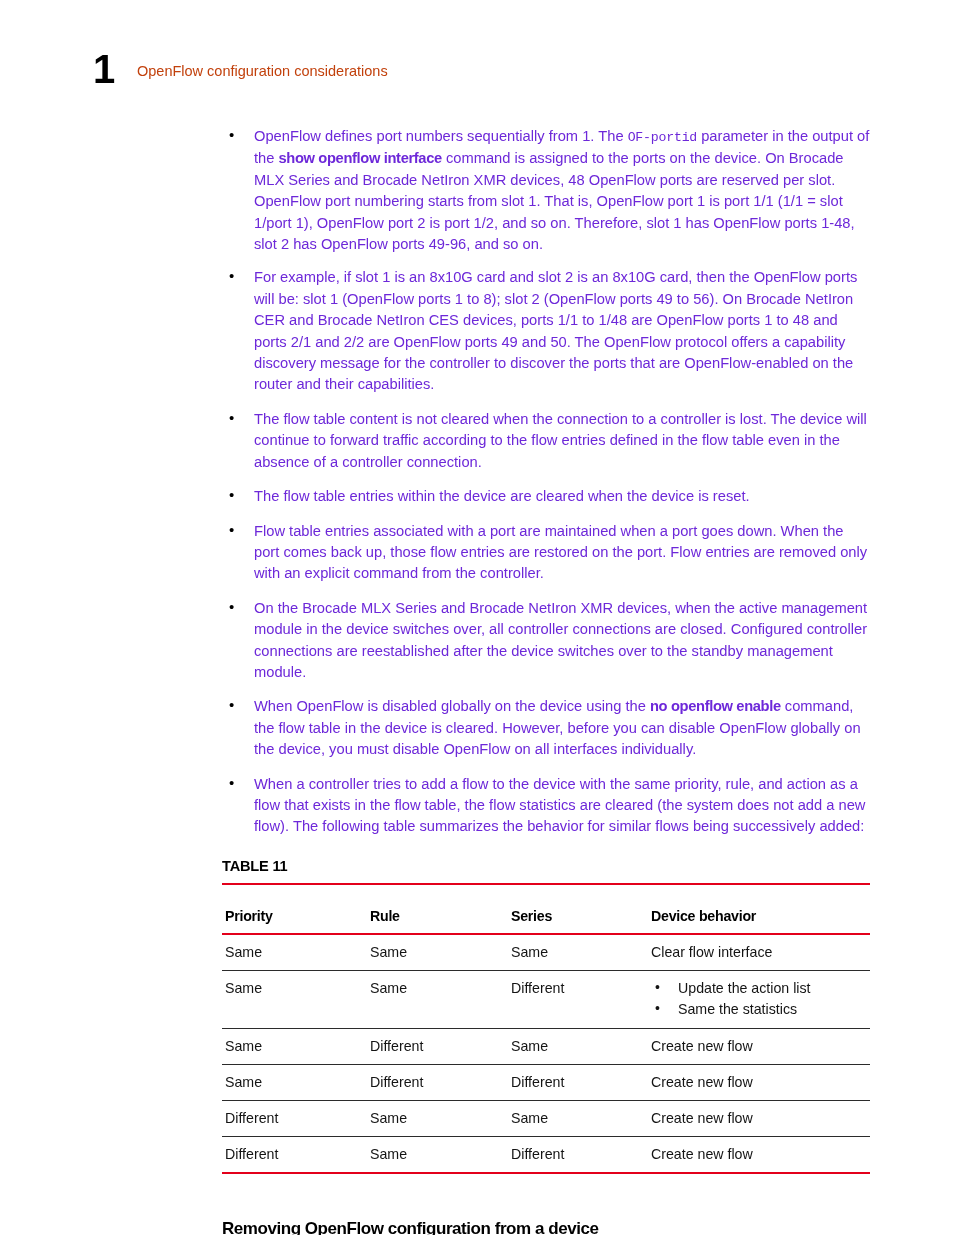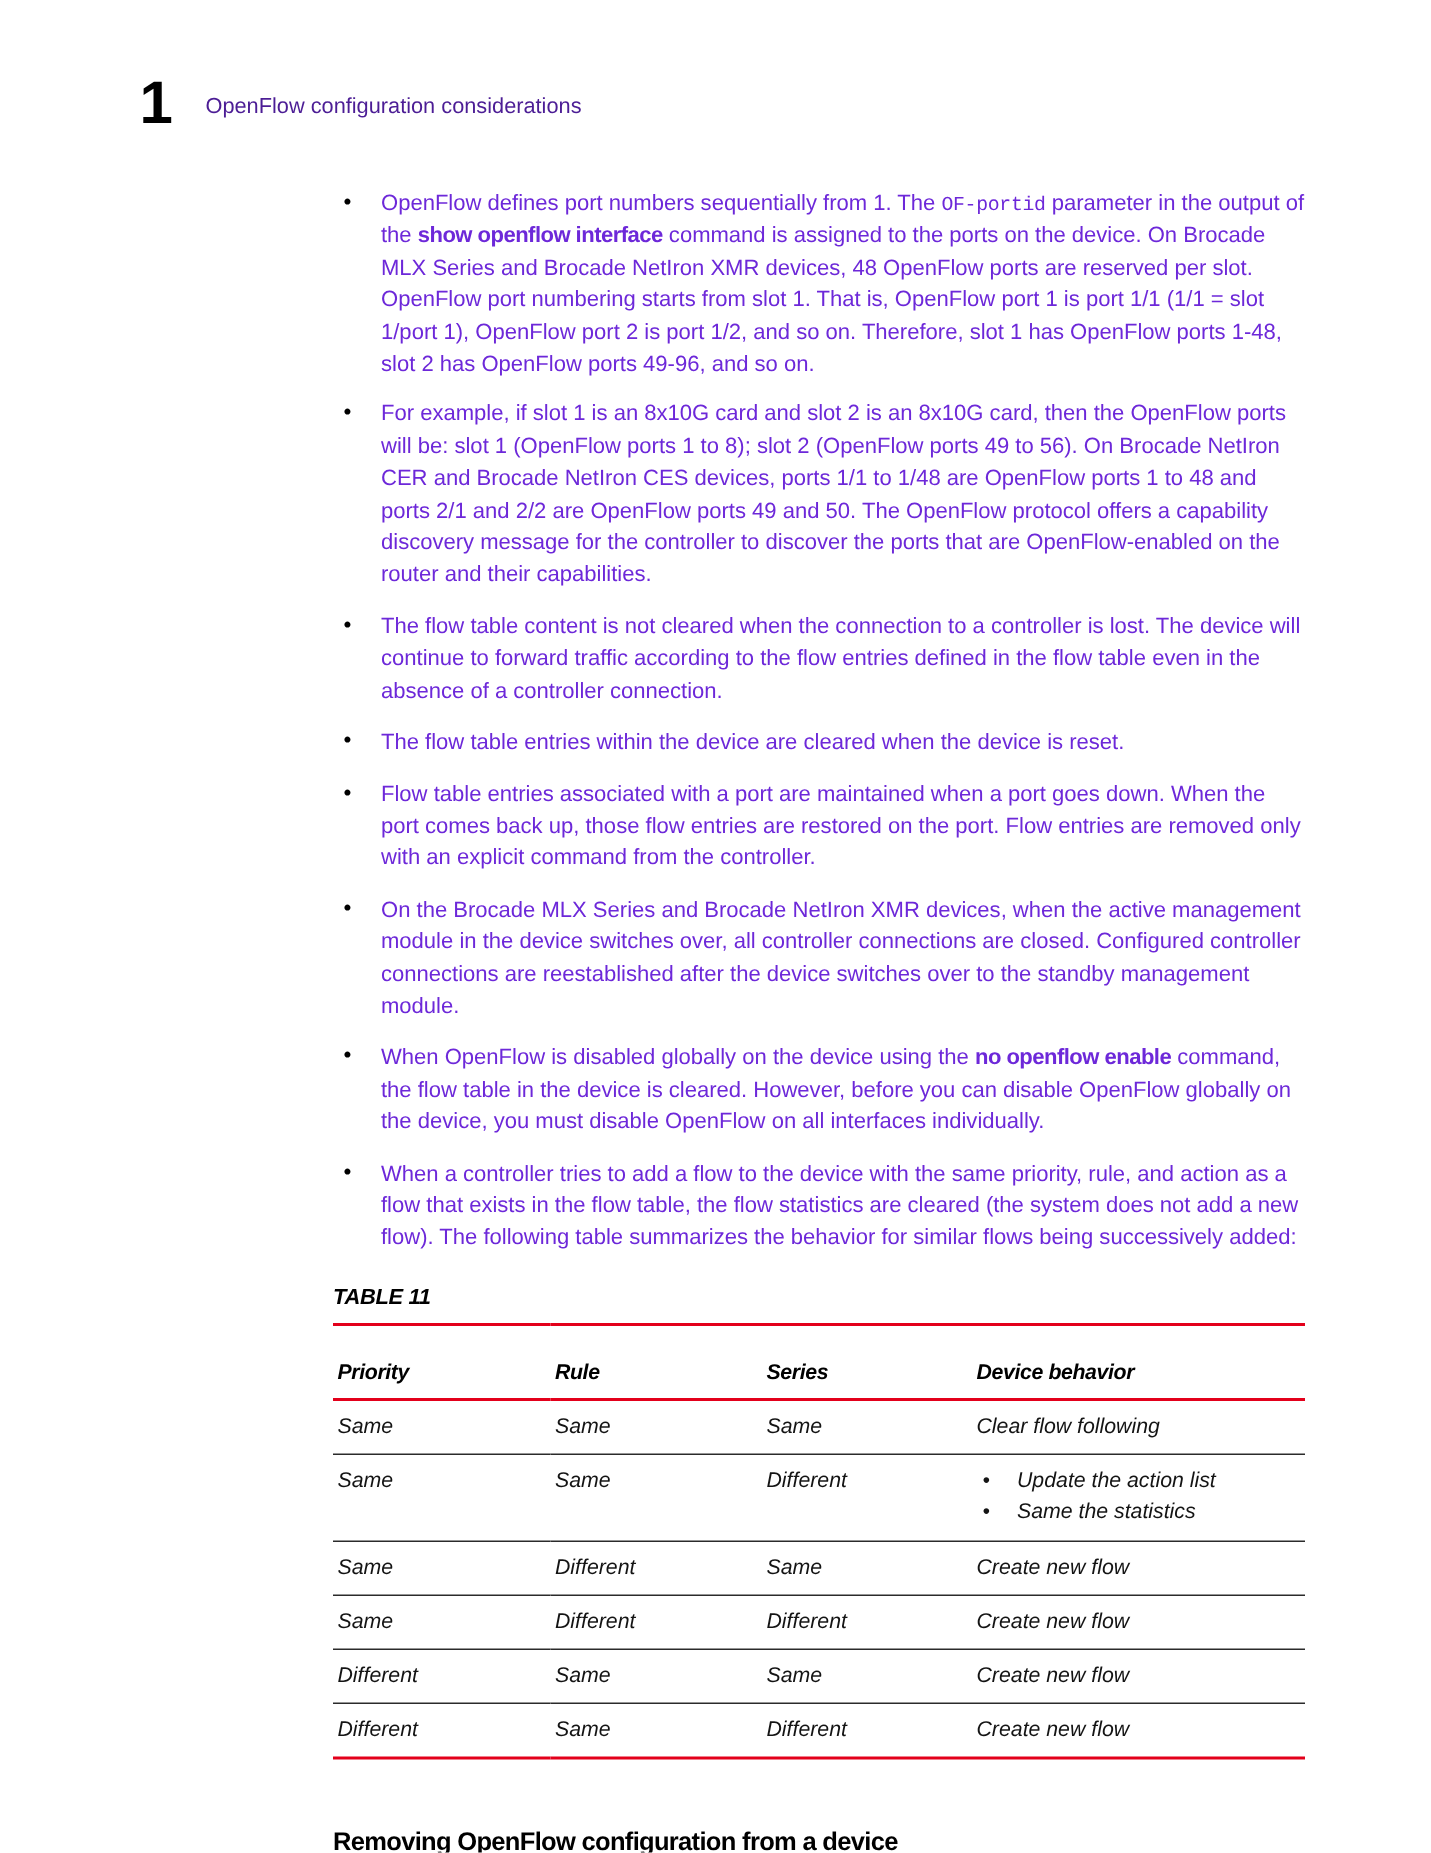--- a/index.html
+++ b/index.html
@@ -33,21 +33,21 @@
     font-weight: bold;
     line-height: 46px;
     letter-spacing: -1px;
   }
   .chapter-title {
     position: absolute;
     left: 137px;
     top: 13px;
     font-size: 14.5px;
     line-height: 20px;
-    color: #4c1d95;
+    color: #c2410c;
   }
 
   
   .content {
     position: absolute;
     left: 222px;
     top: 126px;
     width: 648px;
   }
 
@@ -87,21 +87,20 @@
   }
   code.mono {
     font-family: "Liberation Mono", "DejaVu Sans Mono", monospace;
     font-size: 13.2px;
     letter-spacing: -0.2px;
   }
 
   
   .table-wrap {
     margin-top: 18px;
-    font-style: italic;
   }
   .table-caption {
     display: flex;
     align-items: baseline;
     font-size: 14.6px;
     line-height: 21px;
     padding-bottom: 6px;
   }
   .table-caption .tbl-label {
     font-weight: bold;
@@ -245,21 +244,21 @@
           <th>Series</th>
           <th>Device behavior</th>
         </tr>
       </thead>
       <tbody>
 
         <tr>
           <td>Same</td>
           <td>Same</td>
           <td>Same</td>
-          <td>Clear flow following</td>
+          <td>Clear flow interface</td>
         </tr>
 
         <tr>
           <td>Same</td>
           <td>Same</td>
           <td>Different</td>
           <td>
             <ul class="cell-bullets">
               <li>Update the action list</li>
               <li>Same the statistics</li>

